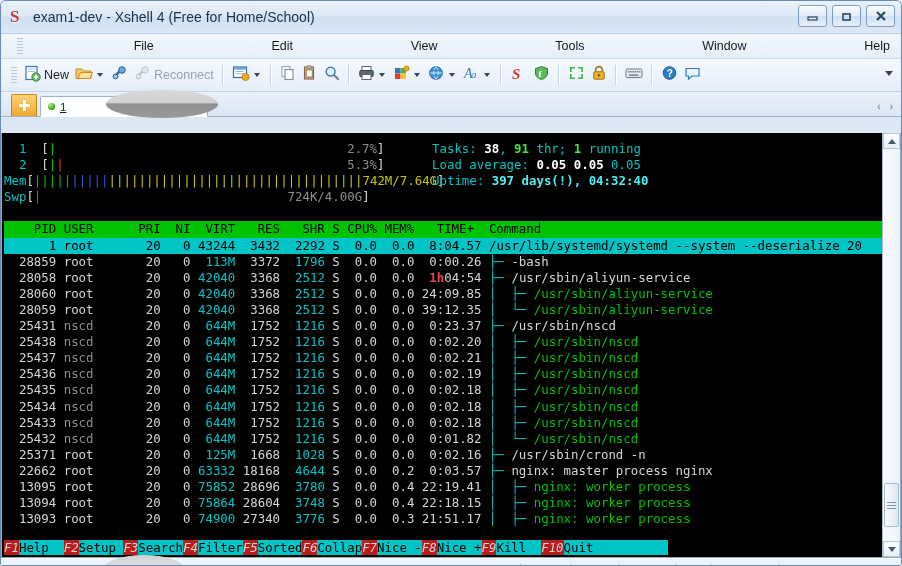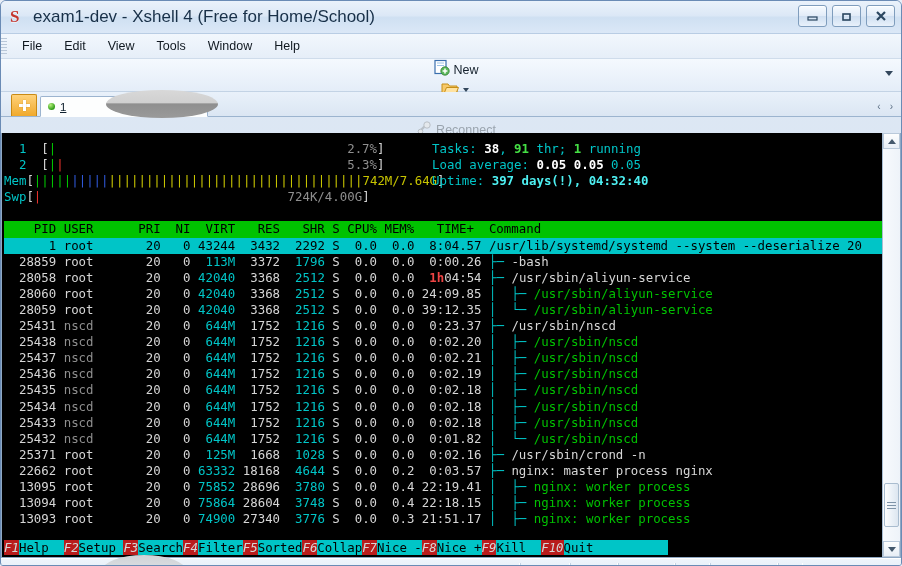--- a/index.html
+++ b/index.html
@@ -33,63 +33,64 @@
     position: relative; flex: none;
   }
   .app-icon .s {
     position:absolute; left:1px; top:0px;
     font-family: "Liberation Serif", serif;
     font-size: 17px; font-weight: bold; color:#c5362f;
     text-shadow: 0 1px 0 rgba(255,255,255,.6);
     line-height: 18px;
   }
   .title-text {
-    font-size: 17px; color: #183048;
+    font-size: 14px; color: #183048;
     white-space: nowrap; overflow: hidden; text-align: center;
   }
   .win-buttons {
     position: absolute; right: 6px; top: 4px;
     display: flex; gap: 5px;
   }
   .win-btn {
     width: 27px; height: 20px;
     border: 1px solid #7f9dbd;
     border-radius: 3px;
     background: linear-gradient(to bottom, #f7fbff 0%, #e2ecf8 48%, #cfdff1 52%, #e8f1fb 100%);
     display: flex; align-items: center; justify-content: center;
     box-shadow: inset 0 1px 0 rgba(255,255,255,.85);
   }
   .win-btn svg { display:block; }
 
   
   .menubar {
     height: 24px;
     display: flex; align-items: center;
+    padding-left: 16px;
     background: linear-gradient(to bottom,#f2f7fd,#e6eef8);
     border-bottom: 1px solid #cfdceb;
+    justify-content: space-between;
   }
   .menu-item {
     font-size: 12.5px; color: #101820;
     padding: 3px 11px; border-radius: 2px;
     white-space: nowrap;
   }
   .grip {
     width: 6px; height: 16px; margin-right: 4px;
     background-image: repeating-linear-gradient(to bottom, #b9c7d8 0 1px, transparent 1px 3px);
   }
 
   
   .toolbar {
     height: 32px;
     display: flex; align-items: center;
     padding-left: 10px;
     background: linear-gradient(to bottom,#f4f9fe,#e4edf8);
     border-bottom: 1px solid #c3d3e5;
     position: relative;
-    flex-direction: column;
   }
   .tb-item { display:flex; align-items:center; height:26px; padding: 0 3px; }
   .tb-label { font-size: 12.5px; color:#14202c; margin-left:3px; }
   .tb-label.dim { color:#9aa4ae; }
   .tb-sep {
     width:1px; height:20px; margin:0 5px;
     background:#c6d4e3; border-right:1px solid #ffffff;
   }
   .caret {
     width:0;height:0;border-left:3.5px solid transparent;border-right:3.5px solid transparent;

